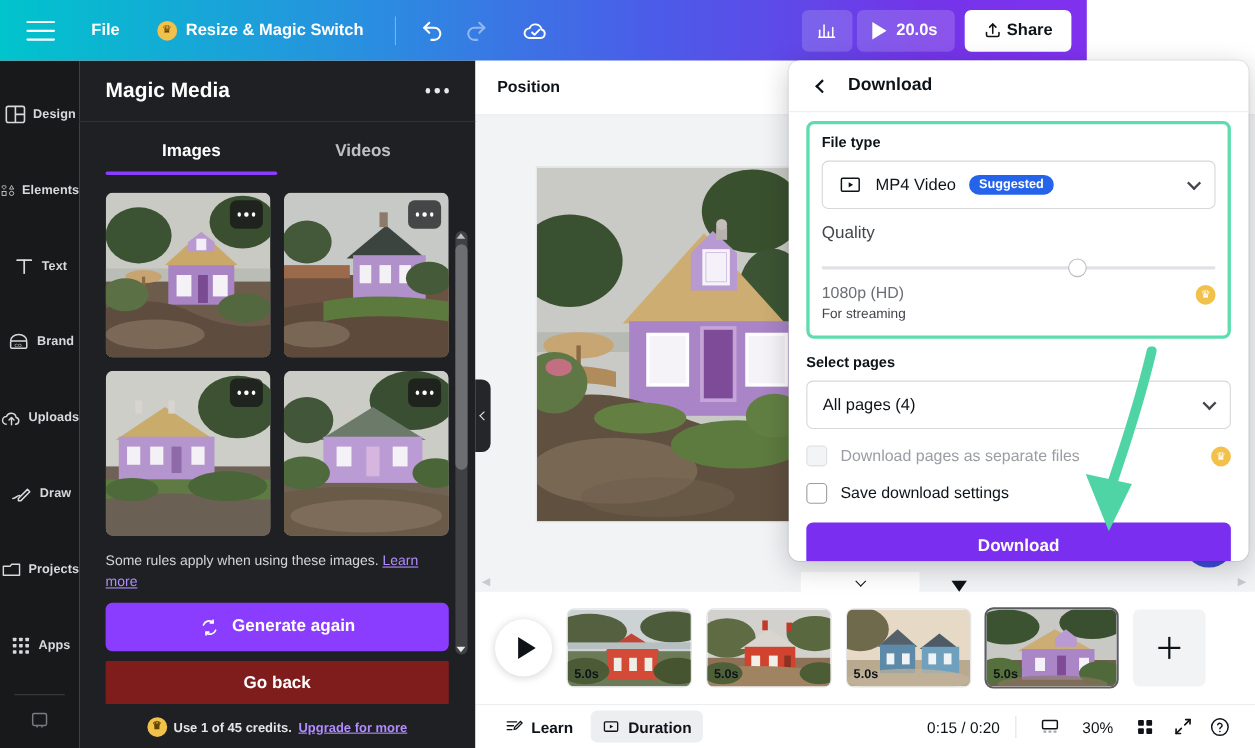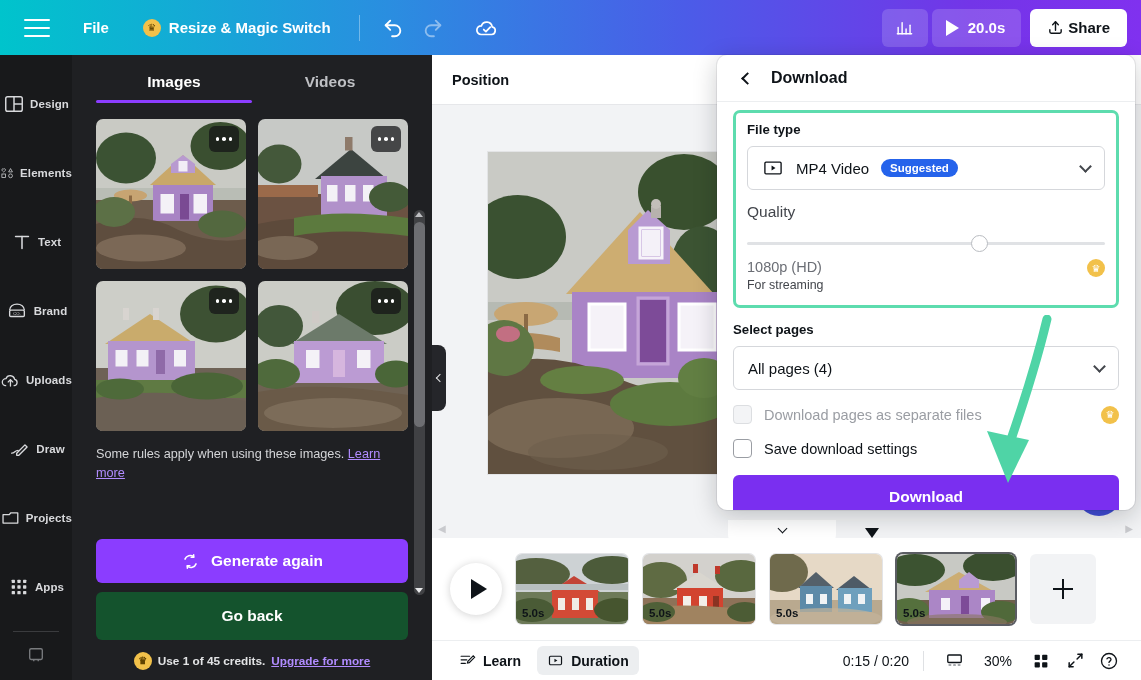--- a/index.html
+++ b/index.html
@@ -6,21 +6,21 @@
   html, body {
     width: 1141px; height: 680px;
     overflow: hidden;
     font-family: "Liberation Sans", sans-serif;
     background: #fff;
   }
   #app { position: relative; width: 1141px; height: 680px; }
 
   
   .topbar {
-    position: absolute; top: 0; left: 0; width: 1141px; height: 55px;
+    position: absolute; top: 0; left: 0; width: 988px; height: 55px;
     background: linear-gradient(90deg, #00c4cc 0%, #2a8ee0 34%, #4b5ce8 60%, #7335e8 85%, #8031ef 100%);
     display: flex; align-items: center; z-index: 40;
   }
   .hamburger { width: 26px; height: 18px; margin-left: 24px; display: flex; flex-direction: column; justify-content: space-between; cursor: pointer; }
   .hamburger i { display: block; height: 2px; background: #fff; border-radius: 2px; }
   .tb-file { color: #fff; font-weight: bold; font-size: 15px; margin-left: 33px; cursor: pointer; }
   .tb-resize { display: flex; align-items: center; gap: 8px; margin-left: 34px; cursor: pointer; }
   .tb-resize .label { color: #fff; font-weight: bold; font-size: 15px; }
   .crown { width: 18px; height: 18px; border-radius: 50%; background: #f2c14a; display: inline-flex; align-items: center; justify-content: center; font-size: 10px; color: #614300; line-height: 1; }
   .tb-divider { width: 1px; height: 26px; background: rgba(255,255,255,.35); margin-left: 28px; }
@@ -60,21 +60,21 @@
   .tab.active { color: #fff; }
   .tab.active::after { content: ""; position: absolute; left: 0; right: 0; bottom: 0; height: 3px; background: #8b3dff; border-radius: 2px;}
   .grid { display: grid; grid-template-columns: 1fr 1fr; gap: 12px; padding: 16px 24px 0 24px; }
   .thumb { position: relative; aspect-ratio: 1/1; border-radius: 7px; overflow: hidden; cursor: pointer; }
   .thumb .ovbtn { position: absolute; top: 7px; right: 7px; width: 30px; height: 26px; border-radius: 6px; background: rgba(20,20,22,.72); display: flex; align-items: center; justify-content: center; gap: 3px; }
   .thumb .ovbtn i { width: 3.5px; height: 3.5px; background: #fff; border-radius: 50%; display: block; }
   .rules { color: #d4d5d8; font-size: 12.7px; line-height: 19px; padding: 14px 24px 0 24px; }
   .rules a { color: #b18cff; text-decoration: underline; cursor: pointer; }
   .panel-foot { margin-top: auto; padding: 0 24px 10px 24px; }
   .btn-gen { width: 100%; height: 44px; border-radius: 6px; background: #8b3dff; color: #fff; font-weight: bold; font-size: 15.5px; display: flex; align-items: center; justify-content: center; gap: 11px; border: none; cursor: pointer; font-family: inherit;}
-  .btn-back { width: 100%; height: 48px; border-radius: 6px; background: #14532d; color: #fff; font-weight: bold; font-size: 15.5px; display: flex; align-items: center; justify-content: center; border: none; cursor: pointer; margin-top: 9px; font-family: inherit;}
+  .btn-back { width: 100%; height: 39px; border-radius: 1px; background: #7f1d1d; color: #fff; font-weight: bold; font-size: 15.5px; display: flex; align-items: center; justify-content: center; border: none; cursor: pointer; margin-top: 9px; font-family: inherit;}
   .credits { display: flex; align-items: center; justify-content: center; gap: 6px; margin-top: 12px; color: #e3e4e6; font-size: 11.8px; font-weight: bold; }
   .credits a { color: #b18cff; text-decoration: underline; cursor: pointer; font-weight: bold;}
   .pscroll { position: absolute; right: 7px; top: 155px; width: 11px; height: 385px; background: #404144; border-radius: 6px; cursor: pointer;}
   .pscroll .thumbbar { position: absolute; left: 0; top: 12px; width: 11px; height: 205px; background: #6d6e72; border-radius: 6px;}
   .pscroll .ar { position: absolute; left: 1px; width: 0; height: 0; border-left: 4.5px solid transparent; border-right: 4.5px solid transparent;}
   .pscroll .up { top: 2px; border-bottom: 5px solid #bdbec1; }
   .pscroll .dn { bottom: 2px; border-top: 5px solid #e8e9ea; }
 
   
   .stage { position: absolute; top: 55px; left: 432px; width: 709px; height: 625px; background: #f2f3f5; z-index: 10; }
@@ -285,20 +285,28 @@
     <div class="rail-sep"></div>
     <div class="rail-bottom">
       <svg width="22" height="18" viewBox="0 0 24 20" fill="none" stroke="#9a9ca0" stroke-width="1.5">
           <rect x="5" y="3" width="14" height="12" rx="1.6"></rect>
           <path d="M9.5 15v2M14.5 15v2"></path>
         </svg>
     </div>
   </div>
 
   <div class="panel">
+    <div class="panel-head">
+      <span class="panel-title">Magic Media</span>
+      <span class="dots3">
+          <i></i>
+          <i></i>
+          <i></i>
+        </span>
+    </div>
     <div class="tabs">
       <div class="tab active">Images</div>
       <div class="tab">Videos</div>
     </div>
     <div class="grid">
 
       <div class="thumb">
         <svg width="100%" height="100%" viewBox="0 0 100 100" preserveAspectRatio="xMidYMid slice">
           <rect width="100" height="100" fill="#c9cac4"></rect>
           <rect y="52" width="100" height="48" fill="#6d5c4c"></rect>

